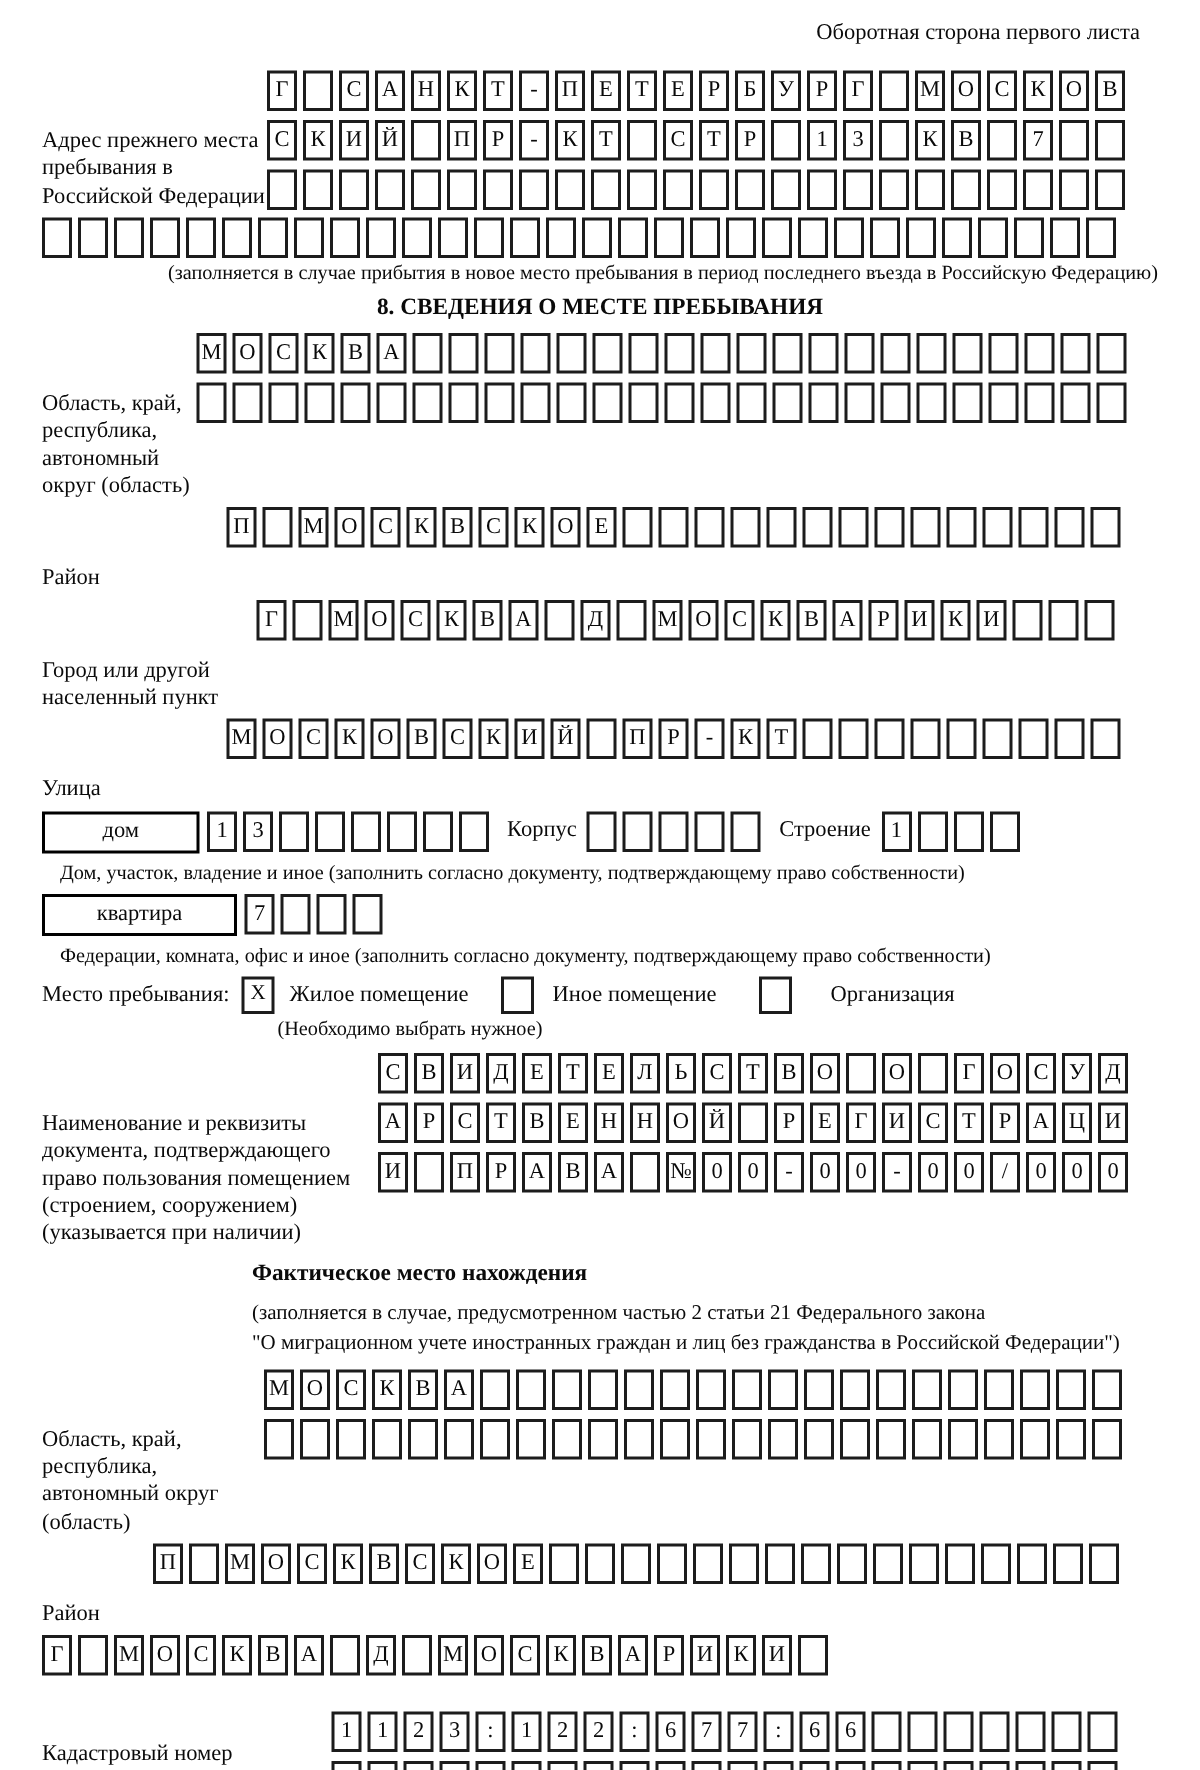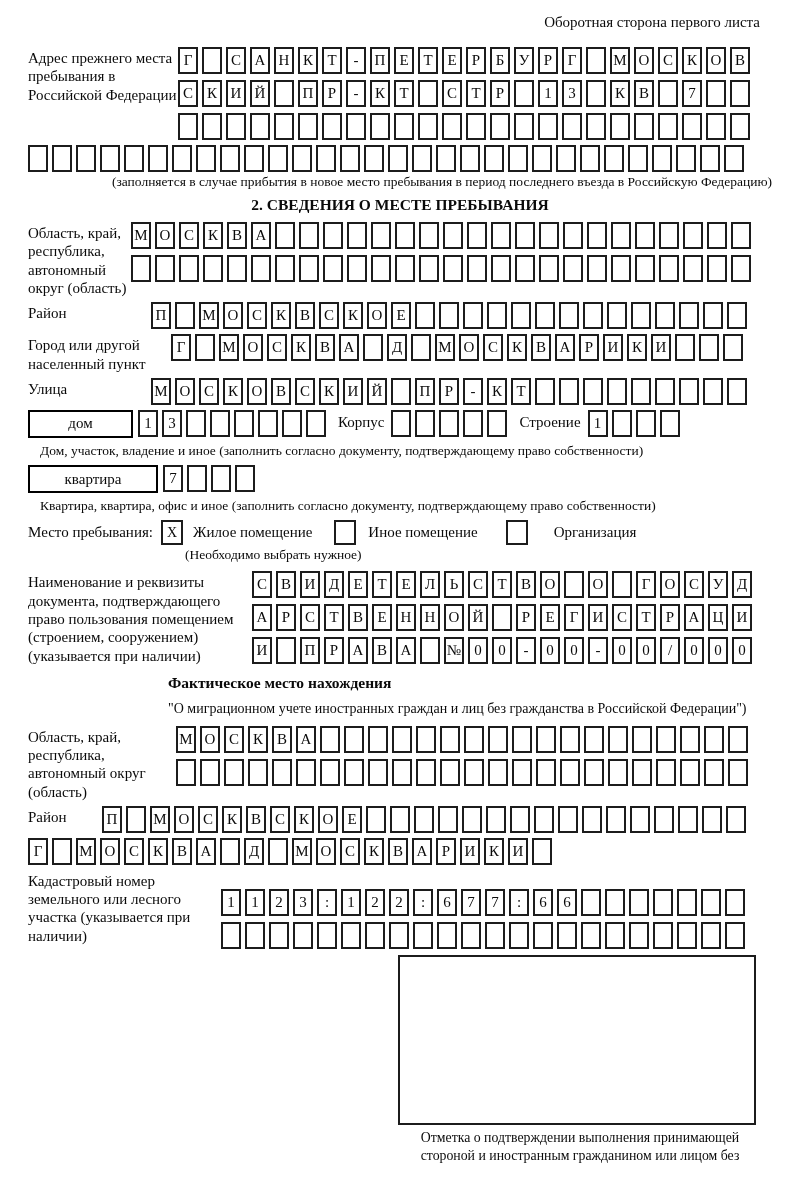--- a/index.html
+++ b/index.html
@@ -3,21 +3,21 @@
 <meta charset="utf-8">
 <style>
   html,body{margin:0;padding:0;background:#fff;}
   body{
     width:800px;height:1180px;box-sizing:border-box;
     padding:14px 28px 0 28px;overflow:hidden;
     color:#0a0a0a;font-family:"Liberation Serif", serif;font-size:15px;
   }
   .title{text-align:right;padding-right:12px;font-size:15px;margin-bottom:16px;}
   .frow{display:flex;align-items:flex-start;margin-bottom:5px;}
-  .flabel{flex:0 0 auto;line-height:1.22;padding-top:2px;}
+  .flabel{flex:0 0 auto;line-height:1.22;padding-top:2px;margin-top:36px;}
   .cellcol{display:flex;flex-direction:column;gap:6px;}
   .cells{display:flex;gap:4px;flex:0 0 auto;}
   .cell{
     flex:0 0 20px;width:20px;height:27px;box-sizing:border-box;
     border:2px solid #1c1c1c;display:flex;align-items:center;justify-content:center;
     font-size:15px;line-height:1;background:#fff;
   }
   .note{text-align:right;font-size:13.5px;margin:2px 0 6px 0;line-height:1.2;}
   .h2{text-align:center;font-weight:bold;font-size:15.5px;margin:2px 0 8px 0;}
   .labelbox{
@@ -158,21 +158,21 @@
       <div class="cell"></div>
       <div class="cell"></div>
       <div class="cell"></div>
       <div class="cell"></div>
       <div class="cell"></div>
       <div class="cell"></div>
     </div>
 </div>
 <div class="note">(заполняется в случае прибытия в новое место пребывания в период последнего въезда в Российскую Федерацию)</div>
 
-<div class="h2">2. СВЕДЕНИЯ О МЕСТЕ ПРЕБЫВАНИЯ</div>
+<div class="h2">8. СВЕДЕНИЯ О МЕСТЕ ПРЕБЫВАНИЯ</div>
 
 <div class="frow">
   <div class="flabel" style="width:103px">Область, край, республика, автономный округ (область)</div>
   <div class="cellcol">
     <div class="cells">
         <div class="cell">М</div>
         <div class="cell">О</div>
         <div class="cell">С</div>
         <div class="cell">К</div>
         <div class="cell">В</div>
@@ -353,21 +353,21 @@
 
 <div class="frow">
   <div class="labelbox" style="width:130px">квартира</div>
   <div class="cells">
       <div class="cell">7</div>
       <div class="cell"></div>
       <div class="cell"></div>
       <div class="cell"></div>
     </div>
 </div>
-<div class="note" style="text-align:left;margin-left:12px;">Квартира, квартира, офис и иное (заполнить согласно документу, подтверждающему право собственности)</div>
+<div class="note" style="text-align:left;margin-left:12px;">Федерации, комната, офис и иное (заполнить согласно документу, подтверждающему право собственности)</div>
 
 <div class="stayrow">
   <span>Место пребывания:</span>
   <div class="checkbox" style="margin:0 10px 0 8px">
       <span>X</span>
     </div>
   <span>Жилое помещение</span>
   <div class="checkbox" style="margin:0 12px 0 22px">
       <span></span>
     </div>
@@ -449,20 +449,21 @@
         <div class="cell">/</div>
         <div class="cell">0</div>
         <div class="cell">0</div>
         <div class="cell">0</div>
       </div>
   </div>
 </div>
 
 <div class="center-block">
   <div class="fact-head">Фактическое место нахождения</div>
+  <div class="fact-note">(заполняется в случае, предусмотренном частью 2 статьи 21 Федерального закона</div>
   <div class="fact-note" style="margin-bottom:8px">"О миграционном учете иностранных граждан и лиц без гражданства в Российской Федерации")</div>
 </div>
 
 <div class="frow">
   <div class="flabel" style="width:148px">Область, край, республика, автономный округ (область)</div>
   <div class="cellcol">
     <div class="cells">
         <div class="cell">М</div>
         <div class="cell">О</div>
         <div class="cell">С</div>

